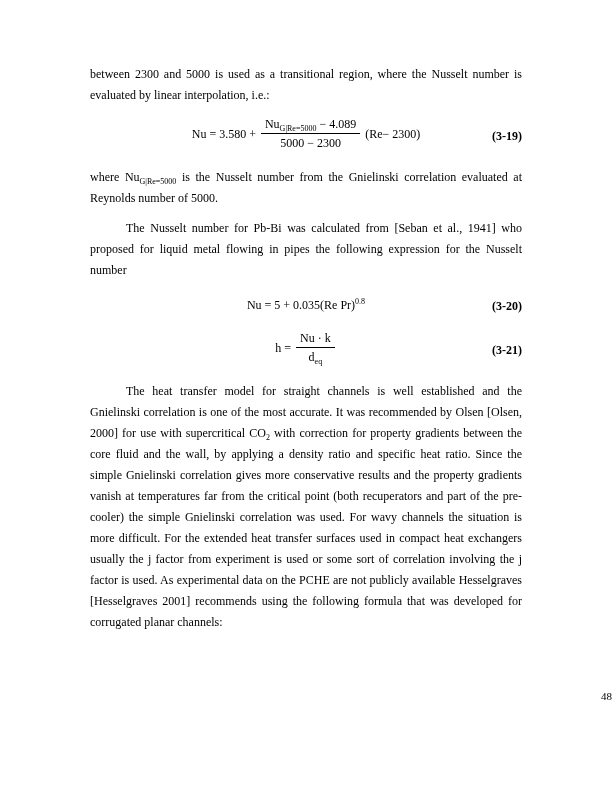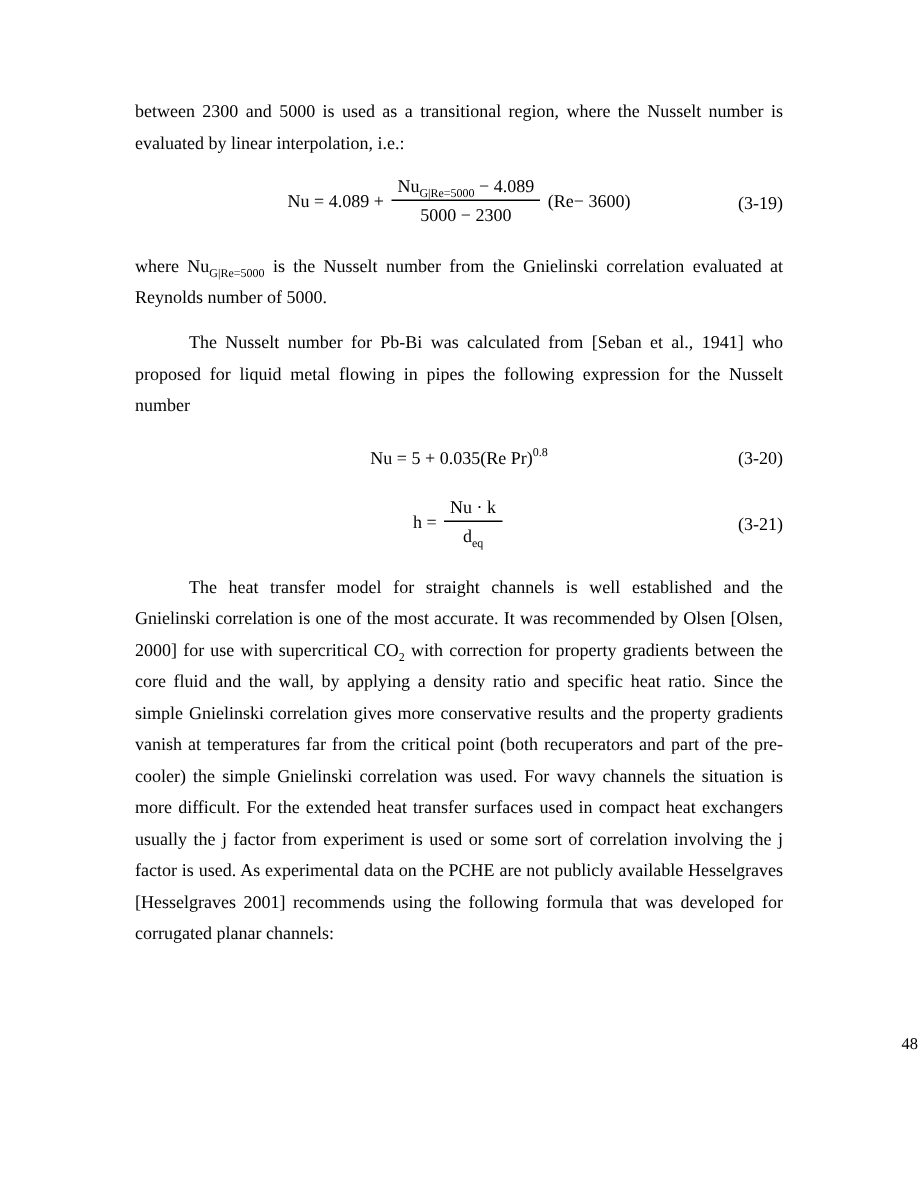--- a/index.html
+++ b/index.html
@@ -41,21 +41,21 @@
   }
   .eq-body {
     display: inline-block;
     white-space: nowrap;
   }
   .eq-label {
     position: absolute;
     right: 0;
     top: 50%;
     transform: translateY(-50%);
-    font-weight: normal;
+    font-weight: bold;
   }
   .frac {
     display: inline-block;
     vertical-align: middle;
     text-align: center;
     line-height: 16px;
     padding: 0 2px;
     position: relative;
     top: -2px;
   }
@@ -82,21 +82,21 @@
   }
 </style>
 </head>
 <body>
 
 <div class="page">
 
   <p class="body-text">between 2300 and 5000 is used as a transitional region, where the Nusselt number is evaluated by linear interpolation, i.e.:</p>
 
   <div class="equation-row tall">
-    <span class="eq-body"><span>Nu = 4.089 +</span> <span class="frac"><span class="num"><span>Nu</span><sub>G|Re=5000</sub><span> − 4.089</span></span><span class="den">5000 − 2300</span></span> <span>(Re− 3600)</span></span>
+    <span class="eq-body"><span>Nu = 3.580 +</span> <span class="frac"><span class="num"><span>Nu</span><sub>G|Re=5000</sub><span> − 4.089</span></span><span class="den">5000 − 2300</span></span> <span>(Re− 2300)</span></span>
     <span class="eq-label">(3-19)</span>
   </div>
 
   <p class="body-text"><span>where Nu</span><sub>G|Re=5000</sub><span> is the Nusselt number from the Gnielinski correlation evaluated at Reynolds number of 5000.</span></p>
 
   <p class="body-text indent space-above">The Nusselt number for Pb-Bi was calculated from [Seban et al., 1941] who proposed for liquid metal flowing in pipes the following expression for the Nusselt number</p>
 
   <div class="equation-row">
     <span class="eq-body"><span>Nu = 5 + 0.035(Re Pr)</span><sup>0.8</sup></span>
     <span class="eq-label">(3-20)</span>

